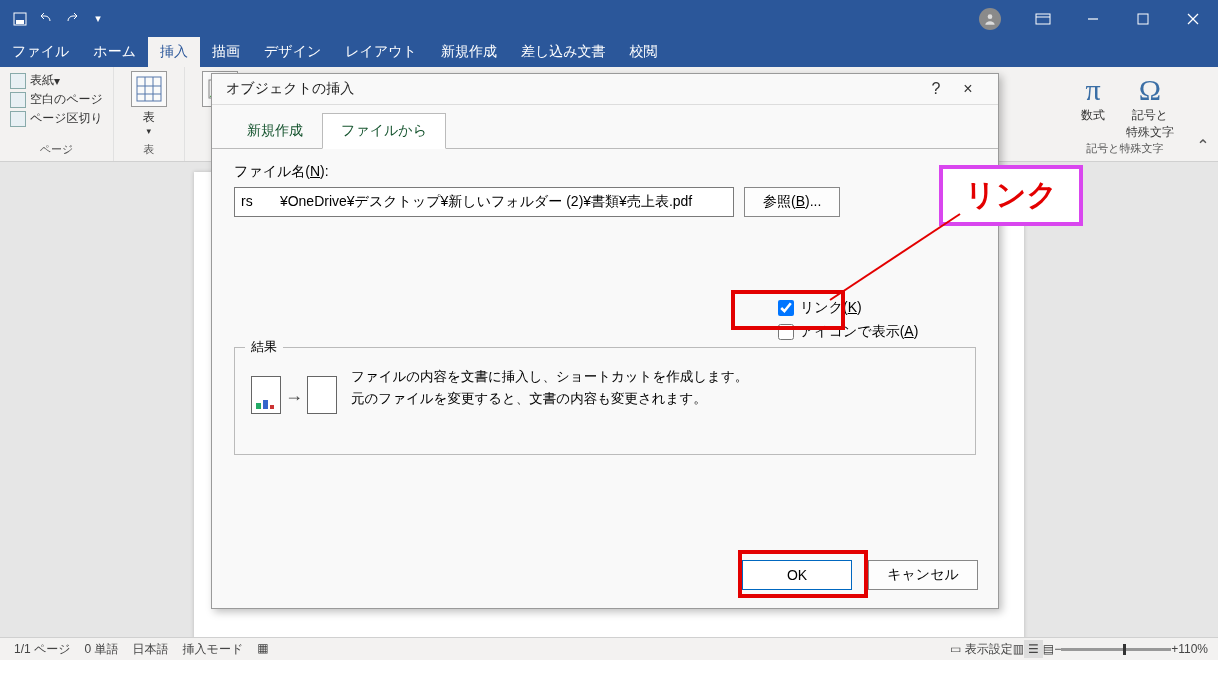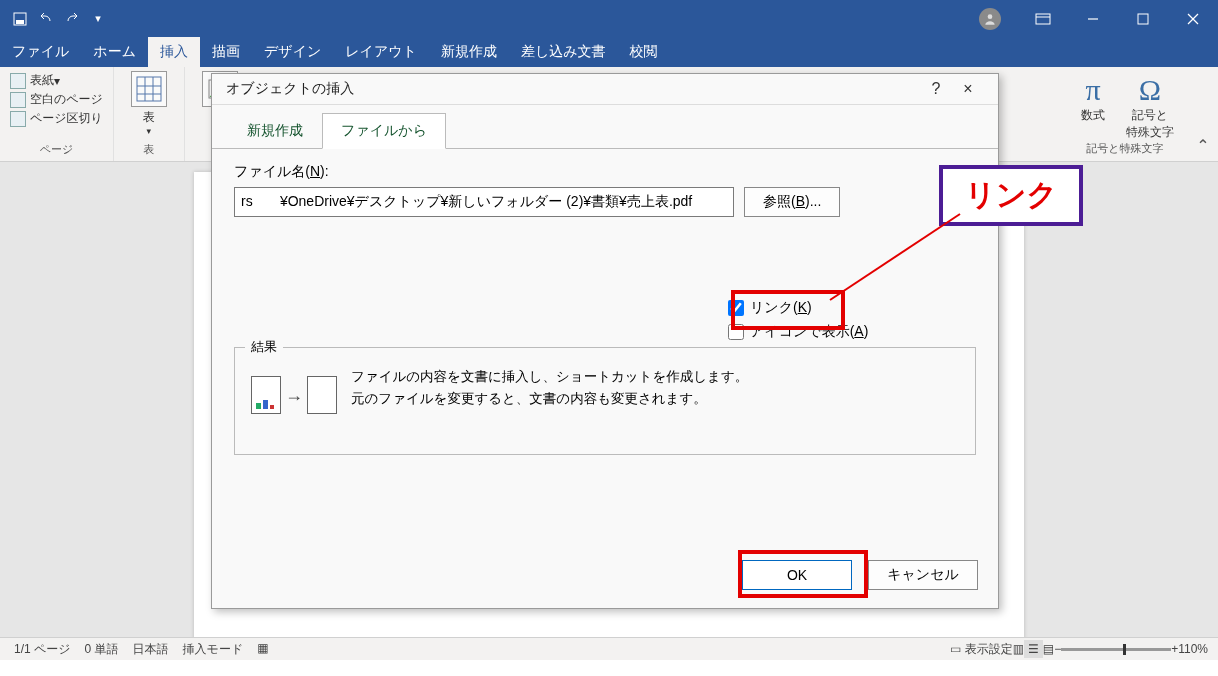--- a/index.html
+++ b/index.html
@@ -38,36 +38,36 @@
 .dlg-tabs{display:flex;padding:8px 16px 0;}
 .dlg-tab{padding:8px 18px;font-size:14px;color:#14532d;border:1px solid transparent;}
 .dlg-tab.active{background:#fff;border:1px solid #bbb;border-bottom:1px solid #fff;z-index:1;}
 .dlg-tabrow-border{border-bottom:1px solid #bbb;margin-top:-1px;}
 .dlg-body{padding:14px 22px;}
 .field-row{display:flex;flex-direction:column;gap:6px;}
 .field-label{font-size:14px;}
 .file-row{display:flex;gap:10px;}
 .file-input{flex:0 0 500px;height:30px;border:1px solid #7a7a7a;background:#fff;padding:0 6px;font-size:14px;}
 .browse-btn{height:30px;padding:0 18px;border:1px solid #888;background:#fdfdfd;font-size:14px;}
-.check-zone{position:absolute;left:728px;top:296px;}
+.check-zone{position:absolute;left:778px;top:296px;}
 .chk{display:flex;align-items:center;font-size:14px;gap:6px;padding:3px 0;}
 .chk input{width:16px;height:16px;}
 .result-box{border:1px solid #bbb;margin-top:130px;padding:18px 16px 40px;position:relative;}
 .result-box .legend{position:absolute;top:-10px;left:10px;background:#f9f9f9;padding:0 6px;font-size:13px;}
 .result-content{display:flex;gap:14px;align-items:flex-start;}
 .result-icons{display:flex;align-items:center;gap:4px;padding-top:10px;}
 .doc-ico{width:30px;height:38px;border:1px solid #666;background:#fff;position:relative;}
 .doc-ico.chart::after{content:"";position:absolute;left:4px;bottom:4px;width:18px;height:12px;background:linear-gradient(to top,#2a6 0 6px,transparent 6px),linear-gradient(to top,#36c 0 9px,transparent 9px) 7px 0,linear-gradient(to top,#c33 0 4px,transparent 4px) 14px 0;background-repeat:no-repeat;background-size:5px 12px;}
 .arrow{font-size:18px;color:#444;}
 .result-text{font-size:13.5px;line-height:1.6;}
 .dlg-buttons{position:absolute;right:20px;bottom:18px;display:flex;gap:16px;}
 .dlg-btn{width:110px;height:30px;border:1px solid #888;background:#fdfdfd;font-size:14px;}
 .dlg-btn.primary{border:1px solid #0067c0;background:#fff;}
 .hl-red{position:absolute;border:4px solid #e30000;pointer-events:none;}
-.hl-label{position:absolute;background:#fff;border:4px solid #4c1d95;color:#e30000;font-size:30px;font-weight:bold;padding:6px 22px;}
+.hl-label{position:absolute;background:#fff;border:4px solid #d946ef;color:#e30000;font-size:30px;font-weight:bold;padding:6px 22px;}
 svg.line{position:absolute;pointer-events:none;}
 .ul{text-decoration:underline;}
 .ribbon-right{display:flex;align-items:flex-start;padding:6px 10px;}
 .win-ico{stroke:#fff;stroke-width:1;fill:none;}
 </style>
 </head>
 <body>
 
 <div class="titlebar">
   <div class="qat">

